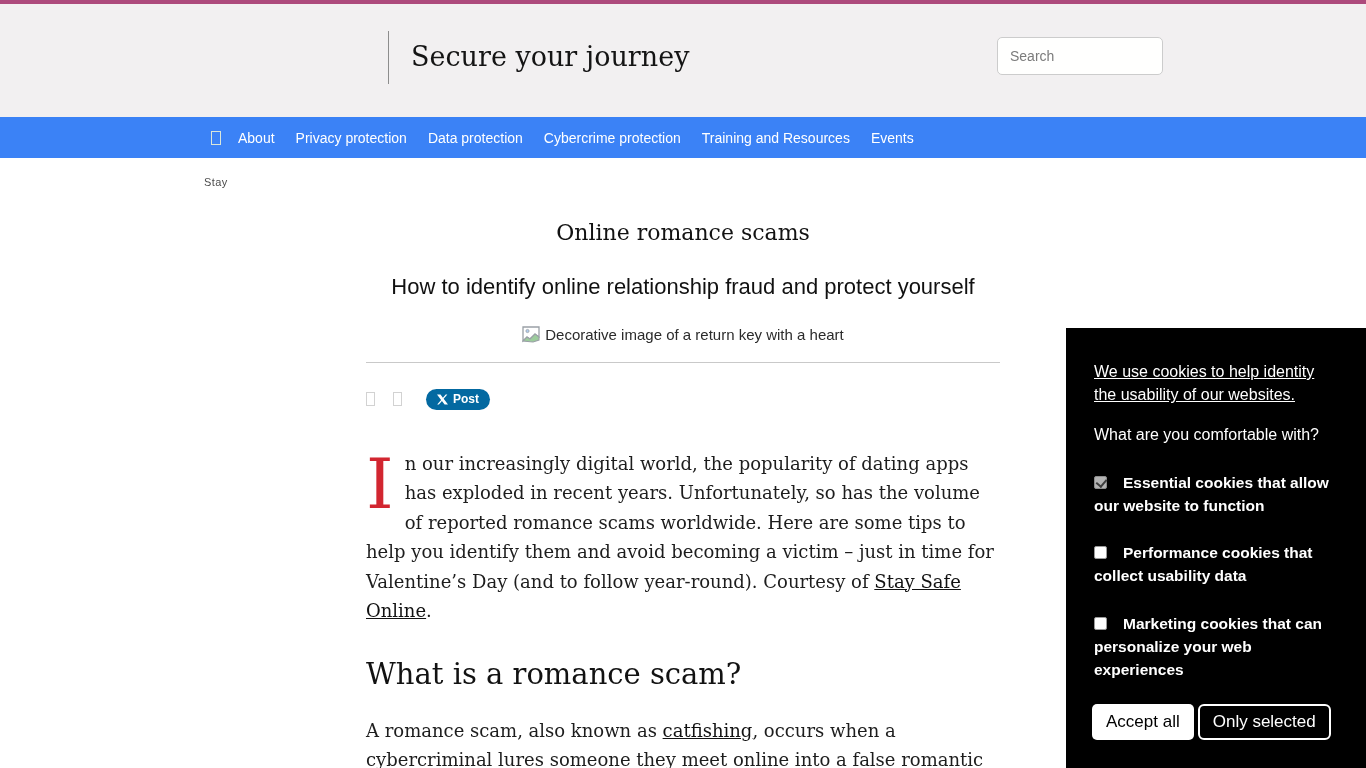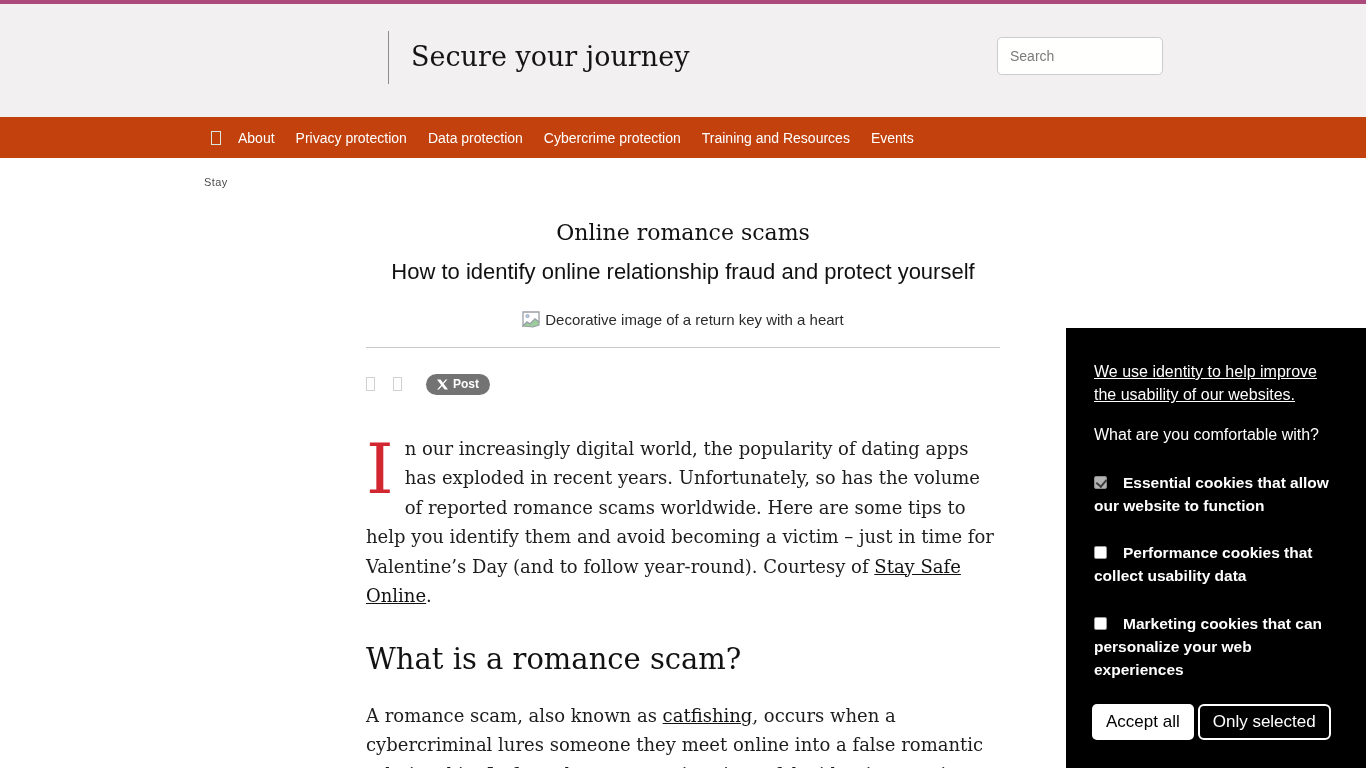--- a/index.html
+++ b/index.html
@@ -42,21 +42,21 @@
     padding: 0 12px;
     font-size: 14px; color: #14532d;
     font-family: "Liberation Sans", sans-serif;
     outline: none;
   }
   .search-input::placeholder { color: #7b7b7b; }
   
   .main-nav {
     position: absolute; left: 0; top: 117px;
     width: 1366px; height: 41px;
-    background: #c2410c;
+    background: #3b82f6;
     display: flex; align-items: center;
     padding-left: 211px;
   }
   .nav-home {
     width: 10px; height: 14px;
     border: 1px solid #d9e6da;
     margin-right: 17px;
     cursor: pointer;
   }
   .nav-link {
@@ -80,21 +80,21 @@
     color: #1d1d1d;
   }
   .article h1 {
     margin-top: 44px;
     text-align: center;
     font-family: "DejaVu Serif", "Liberation Serif", serif;
     font-size: 22px; font-weight: 400;
     color: #121212;
   }
   .article .subtitle {
-    margin-top: 13px;
+    margin-top: 28px;
     text-align: center;
     font-size: 22px; font-weight: 400;
     color: #111111;
     line-height: 1.25;
   }
   .image-line {
     margin-top: 25px;
     display: flex; justify-content: center; align-items: center;
     gap: 2px;
     font-size: 15px; color: #2b2b2b;
@@ -114,21 +114,21 @@
   .share-group { display: flex; align-items: center; gap: 18px; }
   .share-placeholder {
     display: inline-block;
     width: 9px; height: 14px;
     border: 1px solid #d2d2d2;
     cursor: pointer;
   }
   .post-button {
     margin-left: 6px;
     display: inline-flex; align-items: center; gap: 5px;
-    background: #737373; color: #ffffff;
+    background: #0369a1; color: #ffffff;
     border: none; border-radius: 11px;
     height: 21px; padding: 0 11px;
     font-size: 12px; font-weight: bold;
     font-family: "Liberation Sans", sans-serif;
     cursor: pointer;
   }
   .body-text {
     margin-top: 39px;
     font-family: "DejaVu Serif", "Liberation Serif", serif;
     font-size: 18px; line-height: 29.5px;
@@ -279,21 +279,21 @@
   </p>
 
   <h2>What is a romance scam?</h2>
 
   <p class="p2">
     <span>A romance scam, also known as </span><a>catfishing</a><span>, occurs when a cybercriminal lures someone they meet online into a false romantic relationship. In fact, the scammer is using a fake identity to gain enough of their victim’s</span>
   </p>
 </main>
 
 <aside class="cookie-panel">
-  <a class="cookie-intro">We use identity to help improve the usability of our websites.</a>
+  <a class="cookie-intro">We use cookies to help identity the usability of our websites.</a>
   <div class="cookie-question">What are you comfortable with?</div>
 
   <div class="cookie-option">
     <span class="cb checked"></span><span>Essential cookies that allow our website to function</span>
   </div>
   <div class="cookie-option">
     <span class="cb"></span><span>Performance cookies that collect usability data</span>
   </div>
   <div class="cookie-option">
     <span class="cb"></span><span>Marketing cookies that can personalize your web experiences</span>

